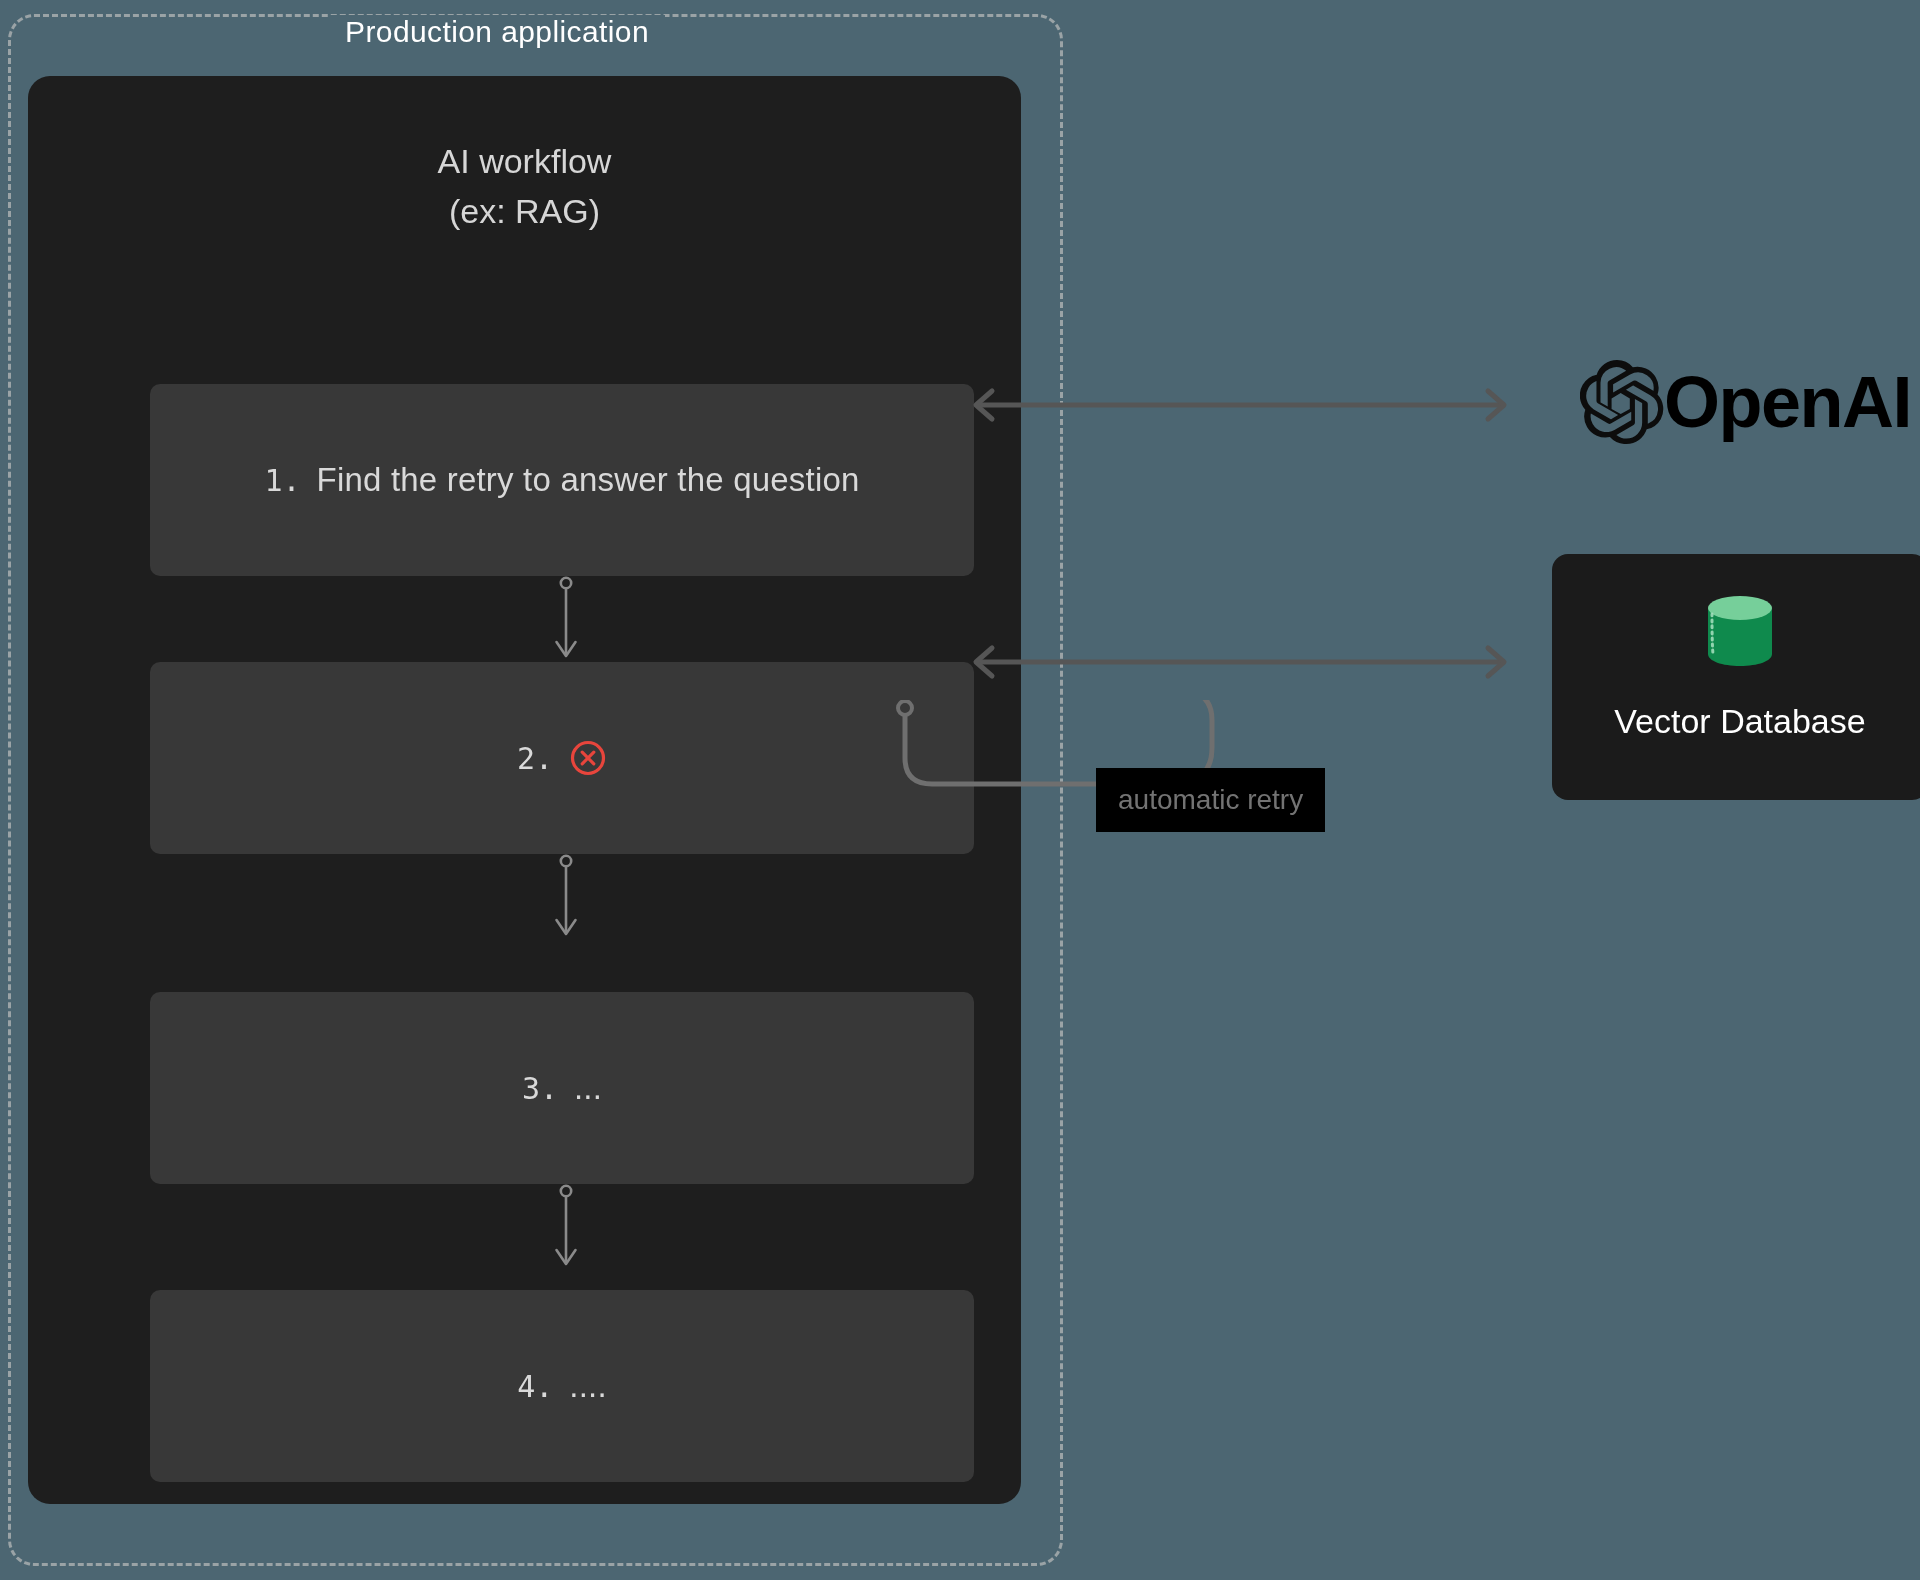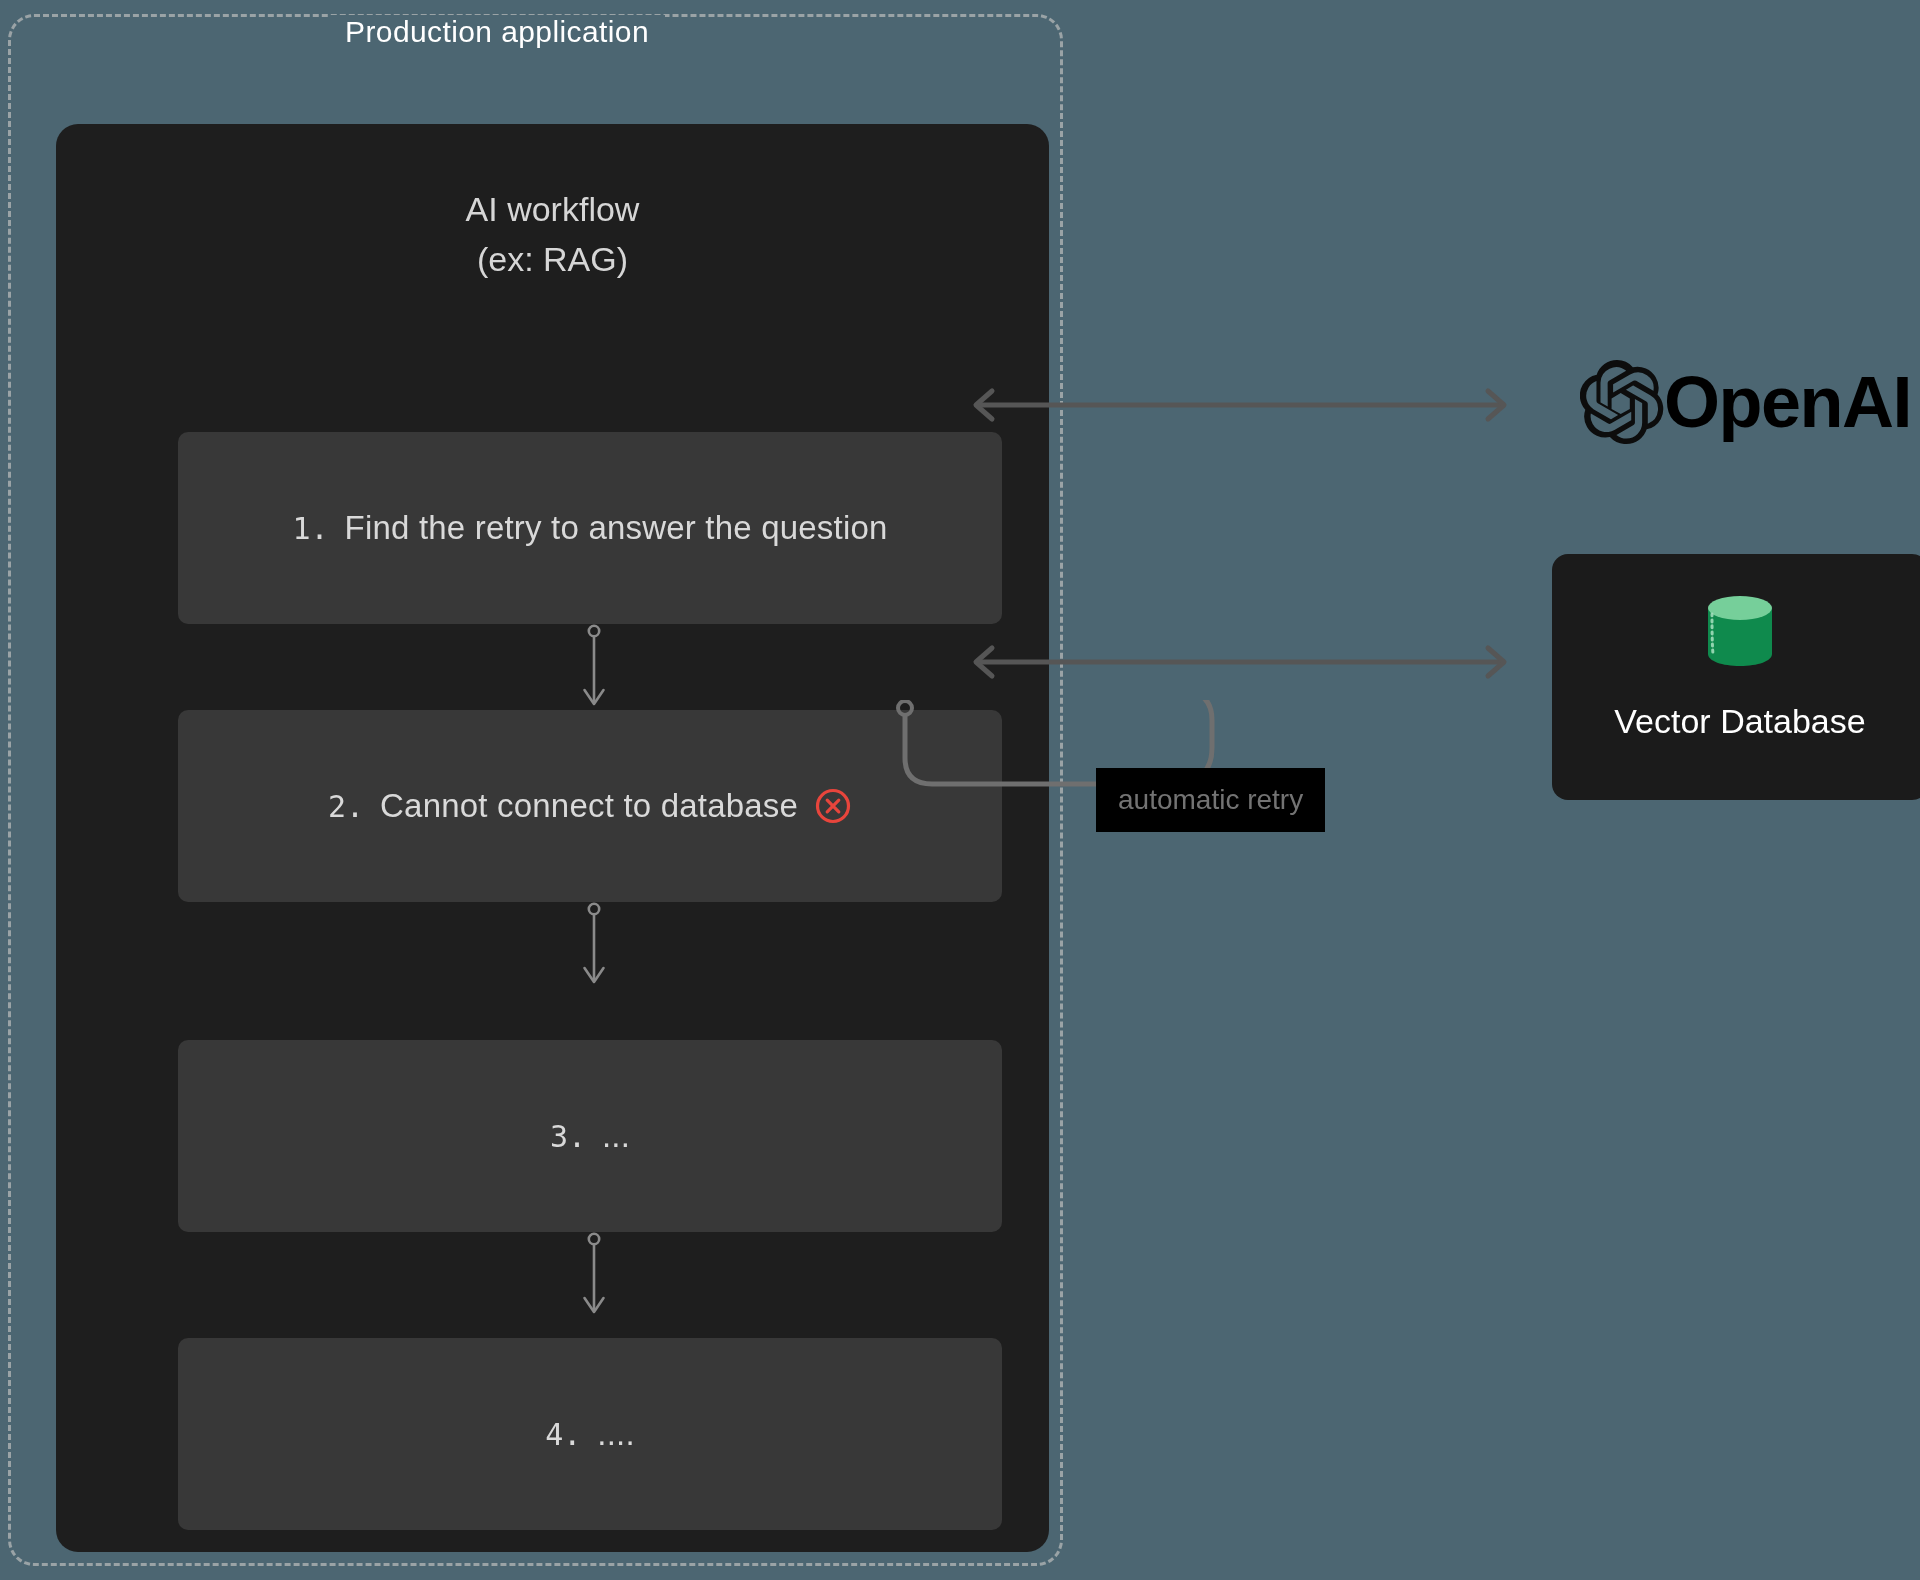--- a/index.html
+++ b/index.html
@@ -39,28 +39,27 @@
     color: #ffffff;
     font-size: 30px;
     letter-spacing: 0.4px;
     line-height: 34px;
     white-space: nowrap;
   }
 
   
   .workflow-card {
     position: absolute;
-    left: 56px;
+    left: 28px;
     top: 76px;
     width: 993px;
     height: 1428px;
     background: #1e1e1e;
     border-radius: 22px;
     box-sizing: border-box;
-    margin-top: 48px;
   }
   .workflow-title {
     position: absolute;
     left: 0;
     top: 60px;
     width: 993px;
     text-align: center;
     color: #d6d6d6;
     font-size: 34px;
     line-height: 50px;
@@ -213,21 +212,20 @@
     <div class="step step-1">
       <div class="step-inner">
         <span class="step-text step-num">1.</span>
         <span class="step-text">Find the retry to answer the question</span>
       </div>
     </div>
 
     <div class="step step-2">
       <div class="step-inner">
         <span class="step-text step-num">2.</span>
-        <span class="step-text">Cannot connect to database</span>
         <svg class="err-icon" viewBox="0 0 38 38">
           <circle cx="19" cy="19" r="15.5" fill="none" stroke="#e8453c" stroke-width="3.2"></circle>
           <path d="M13.2 13.2 L24.8 24.8 M24.8 13.2 L13.2 24.8" stroke="#e8453c" stroke-width="3.2" stroke-linecap="round"></path>
         </svg>
       </div>
     </div>
 
     <div class="step step-3">
       <div class="step-inner">
         <span class="step-text step-num">3.</span>

